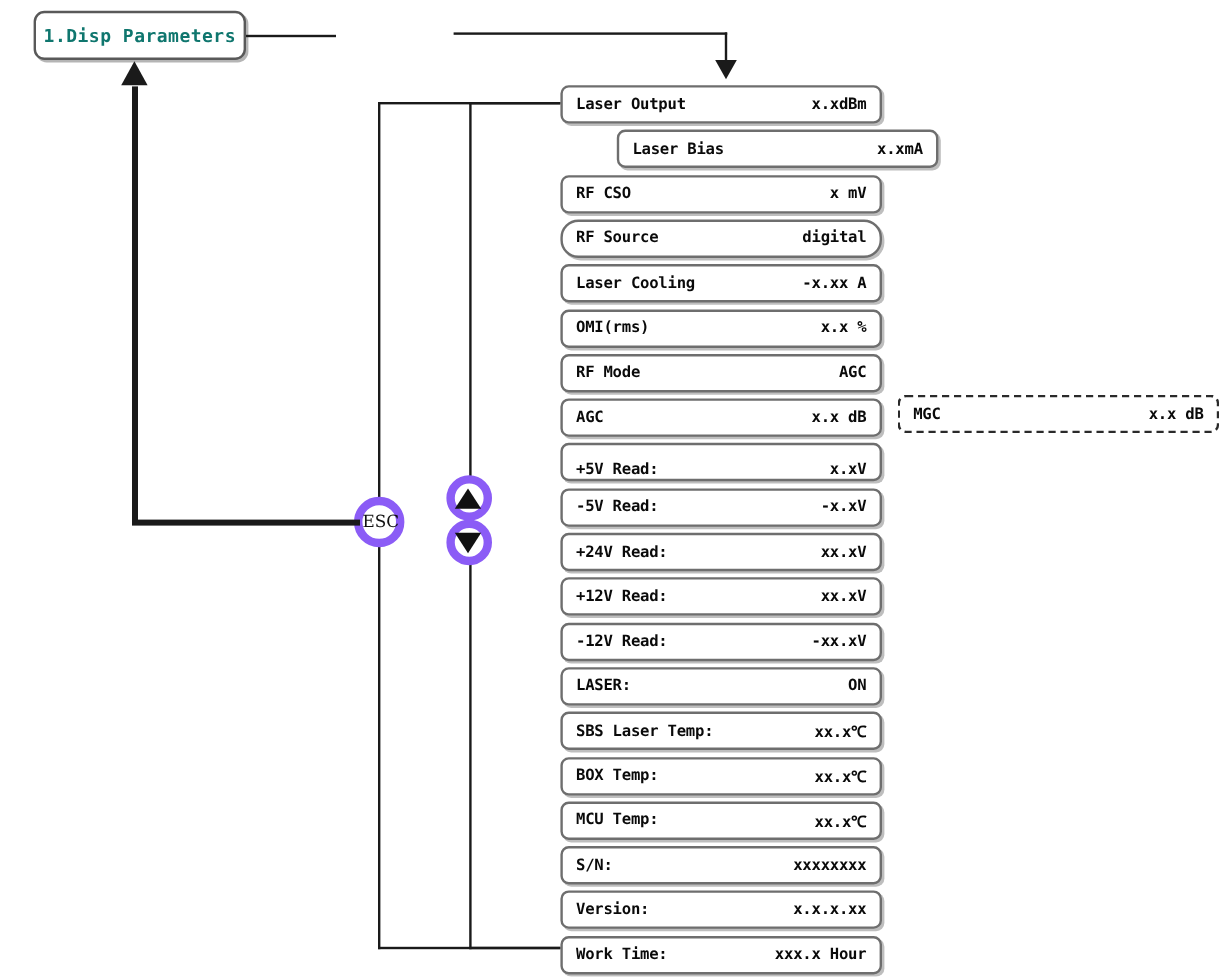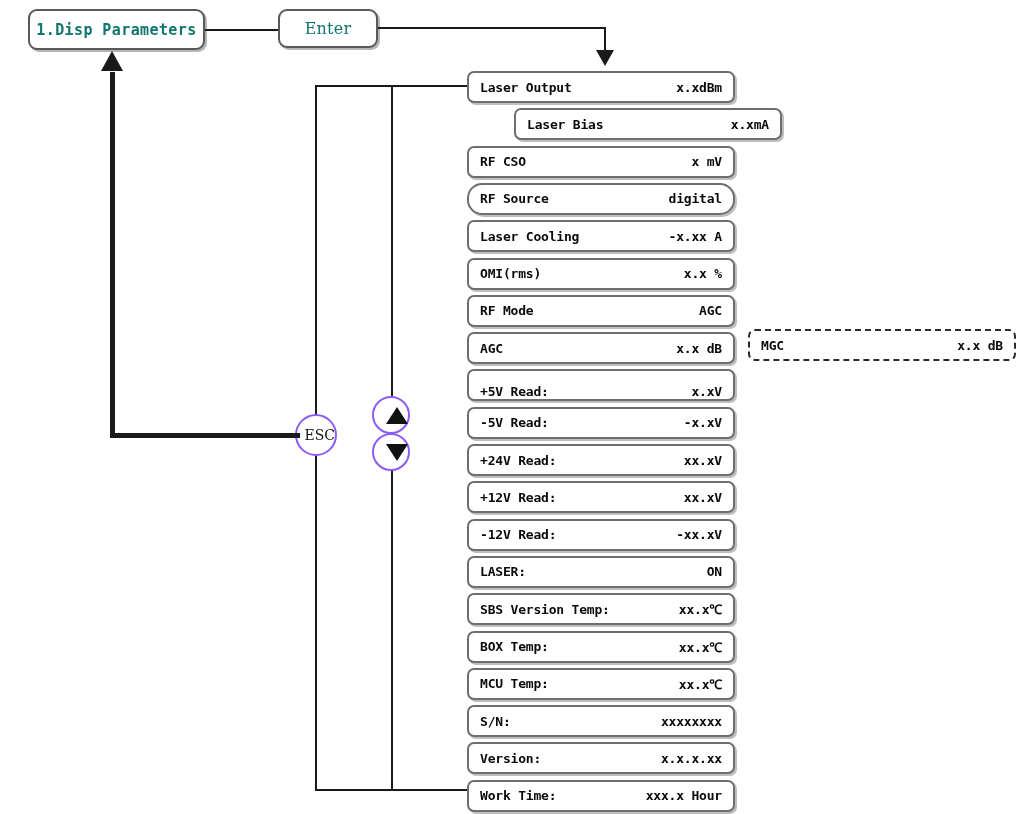--- a/index.html
+++ b/index.html
@@ -98,26 +98,26 @@
     width: 0; height: 0;
     border-left: 11px solid transparent;
     border-right: 11px solid transparent;
     border-bottom: 20px solid #1a1a1a;
   }
 
   
   .circle-key {
     position: absolute;
     box-sizing: border-box;
-    border: 2px solid #8b5cf6;
+    border: 7px solid #8b5cf6;
     border-radius: 50%;
     background: #ffffff;
     display: flex;
     align-items: center;
-    justify-content: flex-end;
+    justify-content: flex-start;
     font-family: "DejaVu Serif", serif;
     font-size: 14px;
     color: #111111;
   }
   .tri-up {
     width: 0; height: 0;
     border-left: 11px solid transparent;
     border-right: 11px solid transparent;
     border-bottom: 17px solid #111111;
   }
@@ -132,23 +132,20 @@
 <body>
 
 <div id="canvas">
 
   <div class="node title-node" style="left:28px; top:9px; width:177px; height:41px;">
     <span>1.Disp Parameters</span>
   </div>
 
   <div class="line h" style="left:205px; top:29px; width:75px;"></div>
 
-  <div class="node key-node" style="left:278px; top:9px; width:100px; height:39px;">
-    <span>Enter</span>
-  </div>
 
   <div class="line h" style="left:378px; top:27px; width:228px;"></div>
   <div class="line v" style="left:604px; top:27px; height:27px;"></div>
   <div class="arrow-down" style="left:596px; top:50px;"></div>
 
   <div class="line h" style="left:315px; top:85px; width:152px;"></div>
   <div class="line v" style="left:315px; top:85px; height:706px;"></div>
   <div class="line h" style="left:315px; top:789px; width:152px;"></div>
 
   <div class="line h" style="left:391px; top:85px; width:76px;"></div>
@@ -223,21 +220,21 @@
       </div>
       <div class="row" style="top: 518.6px;">
         <span class="lbl">-12V Read:</span>
         <span class="val">-xx.xV</span>
       </div>
       <div class="row" style="top: 555.9px;">
         <span class="lbl">LASER:</span>
         <span class="val">ON</span>
       </div>
       <div class="row" style="top: 593.2px;">
-        <span class="lbl">SBS Version Temp:</span>
+        <span class="lbl">SBS Laser Temp:</span>
         <span class="val">xx.x℃</span>
       </div>
       <div class="row" style="top: 630.5px;">
         <span class="lbl">BOX Temp:</span>
         <span class="val">xx.x℃</span>
       </div>
       <div class="row" style="top: 667.8px;">
         <span class="lbl">MCU Temp:</span>
         <span class="val">xx.x℃</span>
       </div>

